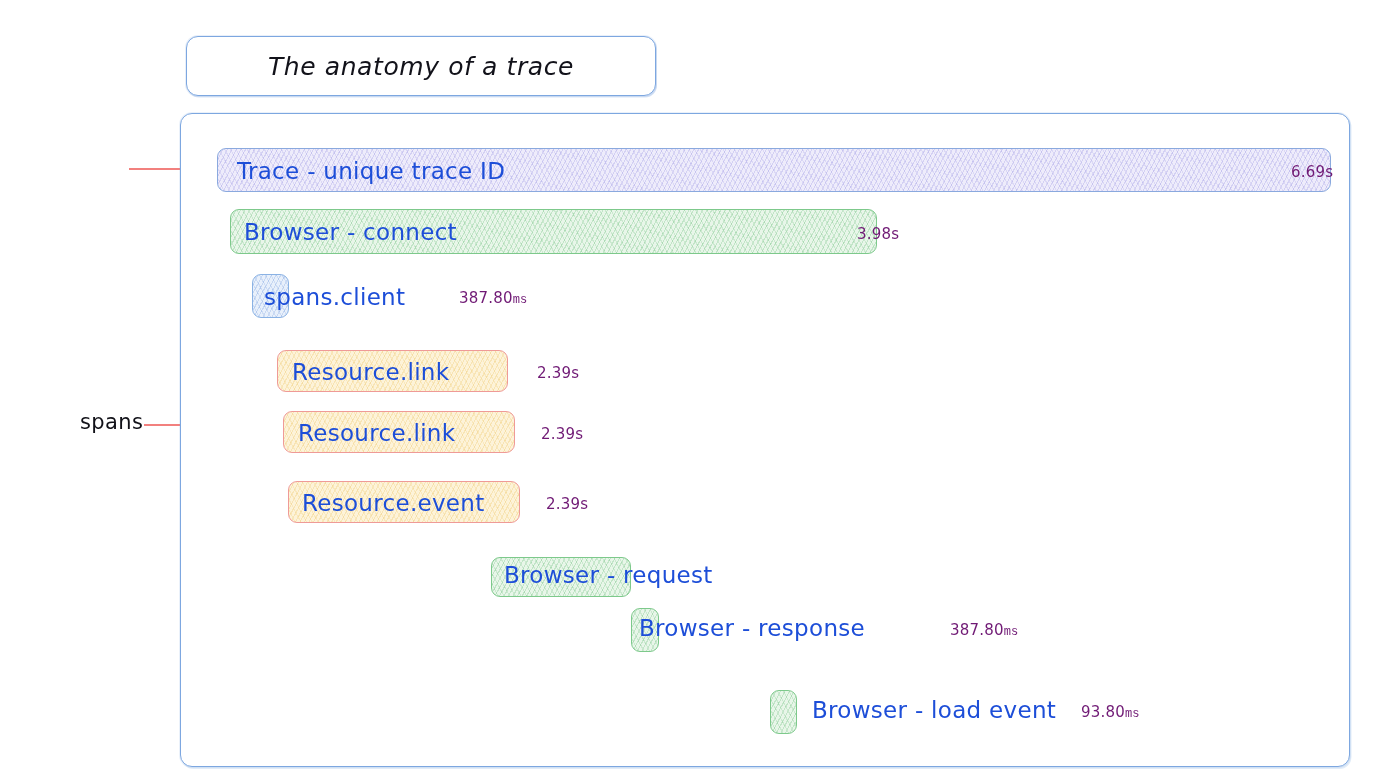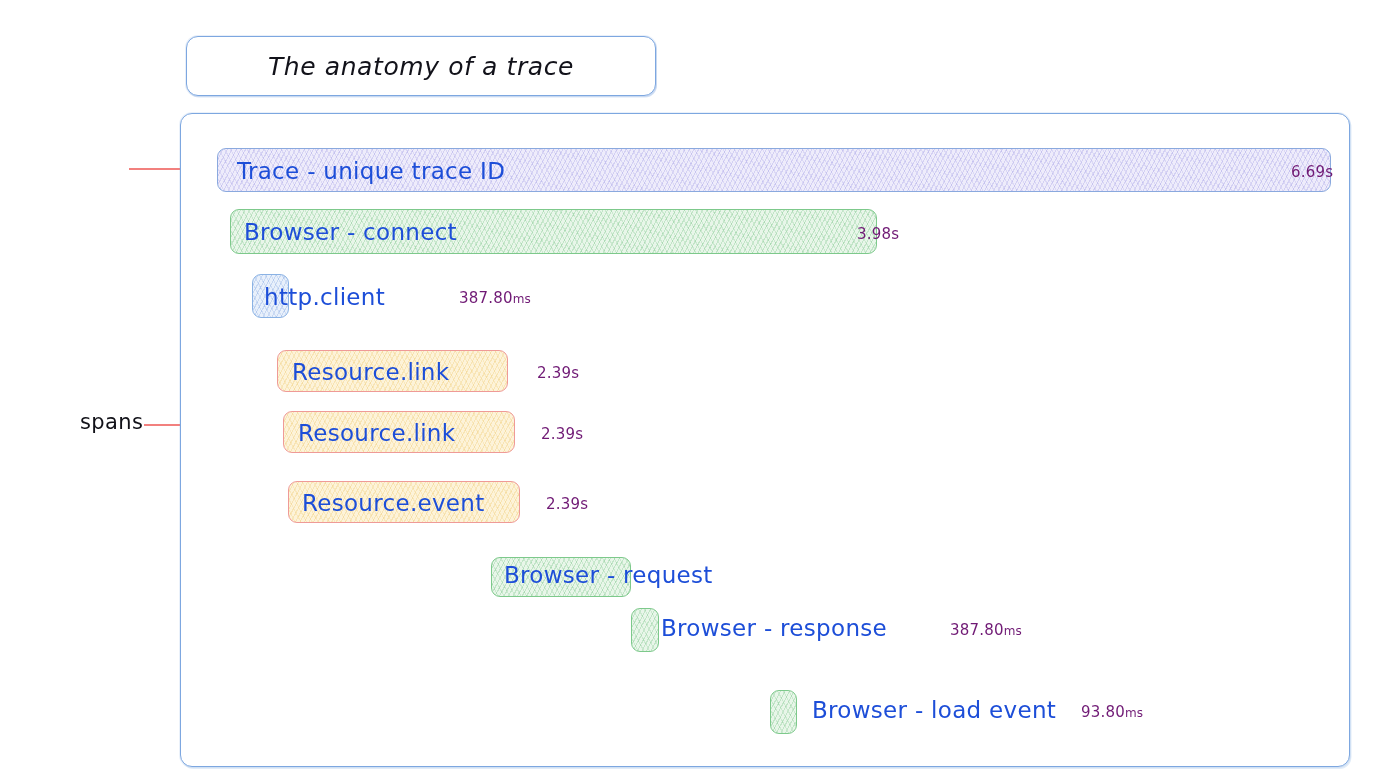--- a/index.html
+++ b/index.html
@@ -105,21 +105,21 @@
     white-space:nowrap;
     pointer-events:none;
   }
   .duration{
     position:absolute;
     color:#701a75;
     font-size:15px;
     letter-spacing:.2px;
     white-space:nowrap;
   }
-  .duration .unit{font-size:12px;}
+  .duration .unit{font-size:12px;font-family:Liberation Mono, monospace;}
 </style>
 </head>
 <body>
 
 <div class="stage">
 
   <div class="title-box">
     <div class="title-text">The anatomy of a trace</div>
   </div>
 
@@ -133,34 +133,34 @@
   <div class="trace-panel"></div>
 
   <div id="spans-layer">
       <div class="bar bar-fill-purple" style="left: 217px; top: 148px; width: 1114px; height: 44px;"></div>
       <div class="span-label" style="left: 237px; top: 158px;">Trace - unique trace ID</div>
       <div class="duration" style="left: 1291px; top: 163px;">6.69s</div>
       <div class="bar bar-fill-green" style="left: 230px; top: 209px; width: 647px; height: 45px;"></div>
       <div class="span-label" style="left: 244px; top: 219px;">Browser - connect</div>
       <div class="duration" style="left: 849px; top: 225px; margin-left: 8px;">3.98s</div>
       <div class="bar bar-fill-blue" style="left: 252px; top: 274px; width: 37px; height: 44px;"></div>
-      <div class="span-label" style="left: 264px; top: 284px;">http.client</div>
+      <div class="span-label" style="left: 264px; top: 284px;">spans.client</div>
       <div class="duration" style="left: 459px; top: 289px;">387.80<span class="unit">ms</span></div>
       <div class="bar bar-fill-orange" style="left: 277px; top: 350px; width: 231px; height: 42px;"></div>
       <div class="span-label" style="left: 292px; top: 359px;">Resource.link</div>
       <div class="duration" style="left: 537px; top: 364px;">2.39s</div>
       <div class="bar bar-fill-orange" style="left: 283px; top: 411px; width: 232px; height: 42px;"></div>
       <div class="span-label" style="left: 298px; top: 420px;">Resource.link</div>
       <div class="duration" style="left: 541px; top: 425px;">2.39s</div>
       <div class="bar bar-fill-orange" style="left: 288px; top: 481px; width: 232px; height: 42px;"></div>
       <div class="span-label" style="left: 302px; top: 490px;">Resource.event</div>
       <div class="duration" style="left: 546px; top: 495px;">2.39s</div>
       <div class="bar bar-fill-green" style="left: 491px; top: 557px; width: 140px; height: 40px;"></div>
       <div class="span-label" style="left: 504px; top: 562px;">Browser - request</div>
       <div class="bar bar-fill-green" style="left: 631px; top: 608px; width: 28px; height: 44px;"></div>
-      <div class="span-label" style="left: 639px; top: 615px; padding-left: 22px;">Browser - response</div>
+      <div class="span-label" style="left: 639px; top: 615px;">Browser - response</div>
       <div class="duration" style="left: 950px; top: 621px;">387.80<span class="unit">ms</span></div>
       <div class="bar bar-fill-green" style="left: 770px; top: 690px; width: 27px; height: 44px;"></div>
       <div class="span-label" style="left: 779px; top: 697px; margin-left: 33px;">Browser - load event</div>
       <div class="duration" style="left: 1081px; top: 703px;">93.80<span class="unit">ms</span></div>
     </div>
 
 </div>
 
 </body></html>

